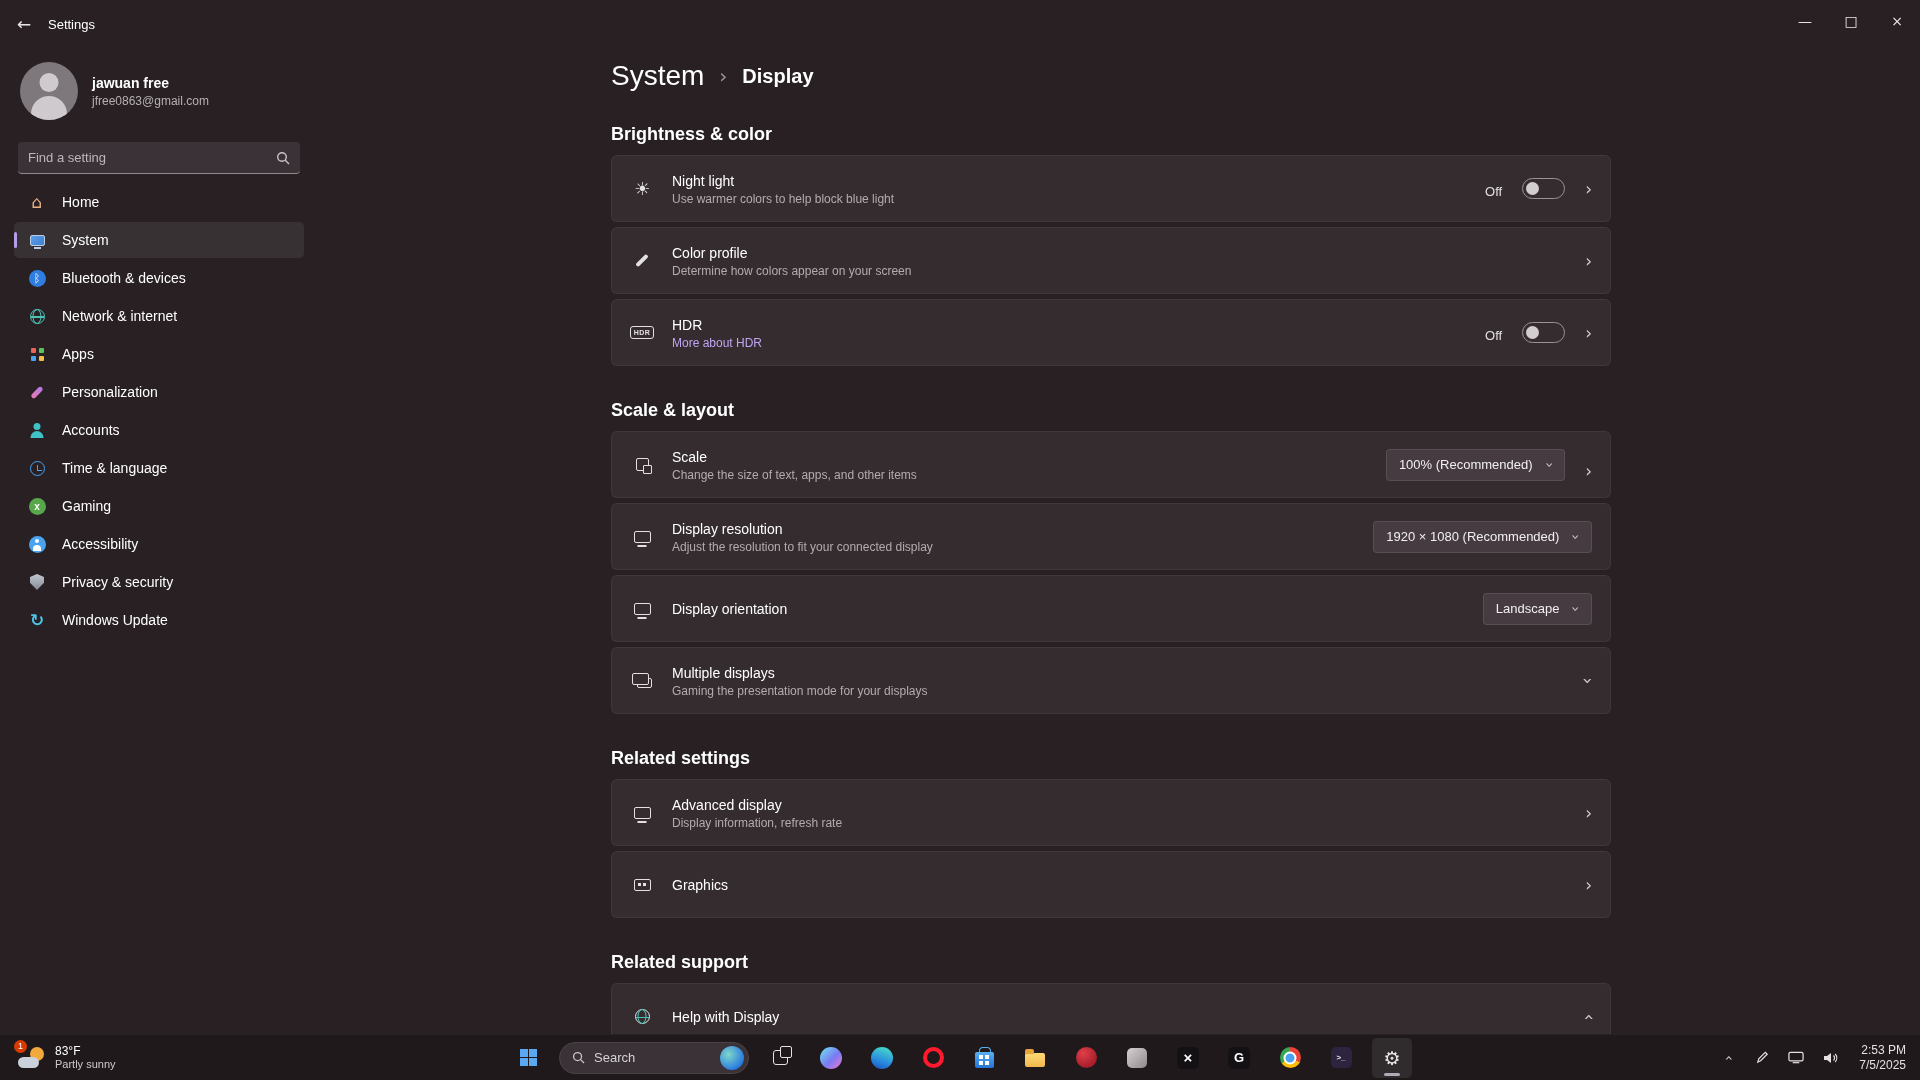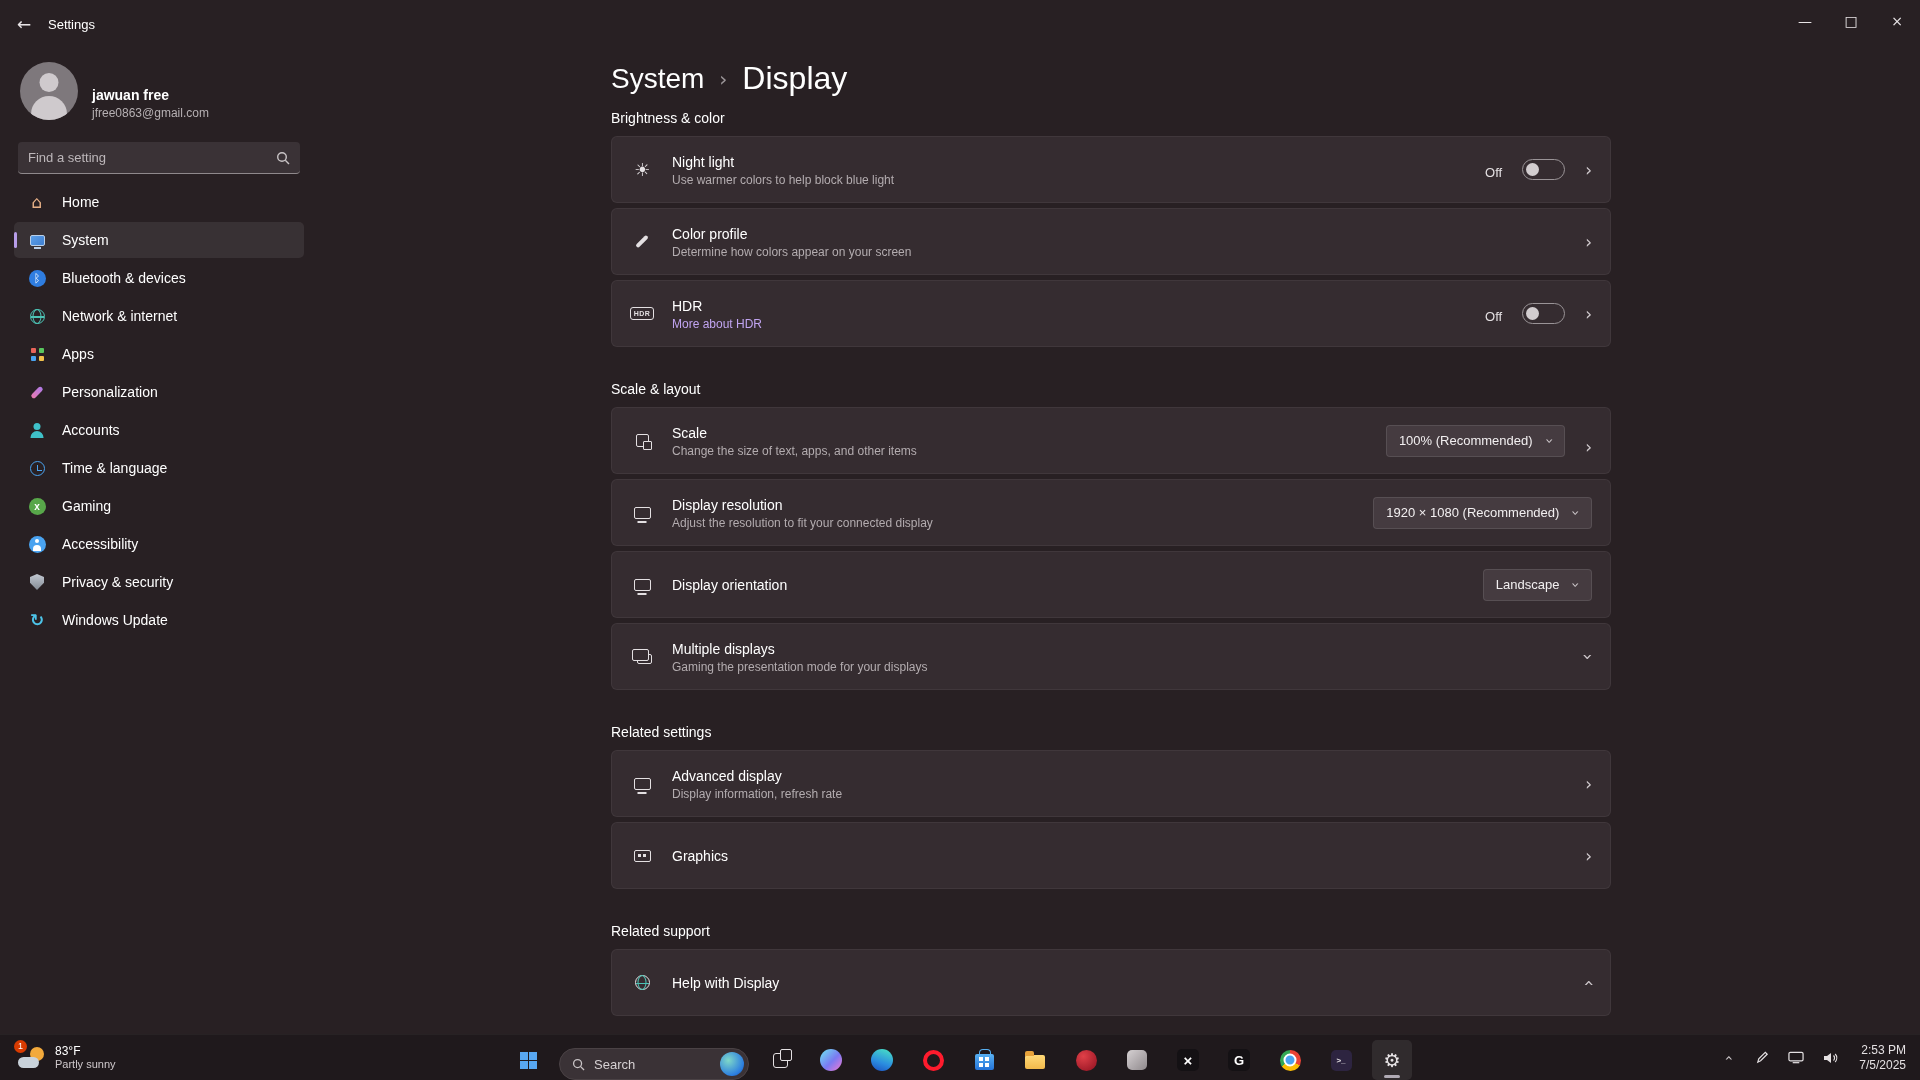--- a/index.html
+++ b/index.html
@@ -9,21 +9,21 @@
 
   
   .titlebar{position:absolute;top:0;left:0;right:0;height:48px;display:flex;align-items:center}
   .back-btn{width:48px;height:48px;display:flex;align-items:center;justify-content:center;font-size:17px;color:#e8e4e6;cursor:default}
   .tb-title{font-size:13px;color:#fff}
   .win-controls{position:absolute;right:0;top:0;display:flex}
   .win-btn{width:46px;height:42px;display:flex;align-items:center;justify-content:center;font-size:14px;color:#e8e4e6}
 
   
   .sidebar{position:absolute;left:0;top:48px;width:318px;bottom:46px}
-  .profile{display:flex;align-items:flex-end;gap:14px;padding:14px 20px 10px}
+  .profile{display:flex;align-items:center;gap:14px;padding:14px 20px 10px}
   .avatar{width:58px;height:58px;border-radius:50%;background:#7e787c;position:relative;overflow:hidden;flex:none}
   .avatar::before{content:"";position:absolute;top:11px;left:50%;transform:translateX(-50%);width:19px;height:19px;border-radius:50%;background:#cfcacd}
   .avatar::after{content:"";position:absolute;top:34px;left:50%;transform:translateX(-50%);width:36px;height:24px;border-radius:18px 18px 0 0;background:#cfcacd}
   .p-name{font-size:14px;font-weight:700}
   .p-mail{font-size:12px;color:#b6b0b3;margin-top:3px}
   .searchbox{margin:12px 18px 10px;height:32px;background:#3a3236;border-radius:4px;border-bottom:1px solid #8f898c;display:flex;align-items:center;padding:0 10px}
   .searchbox input{flex:1;background:transparent;border:none;outline:none;color:#f9a8d4;font-size:13px;font-family:"Liberation Sans",sans-serif}
   .searchbox input::placeholder{color:#bdb7ba}
   .nav{margin-top:8px}
   .nav-item{height:36px;margin:2px 14px;border-radius:5px;display:flex;align-items:center;gap:15px;padding-left:13px;font-size:14px;position:relative}
@@ -50,22 +50,22 @@
   .ic-access::before{content:"";position:absolute;top:3px;left:50%;transform:translateX(-50%);width:4px;height:4px;border-radius:50%;background:#fff}
   .ic-access::after{content:"";position:absolute;bottom:2px;left:50%;transform:translateX(-50%);width:8px;height:6px;border-radius:4px 4px 0 0;background:#fff}
   .shield{width:14px;height:16px;background:linear-gradient(180deg,#c2c8d2,#848b94);clip-path:polygon(50% 0,100% 18%,100% 55%,50% 100%,0 55%,0 18%)}
   .ic-upd{color:#4dc3e8;font-size:17px;font-weight:700}
 
   
   .content{position:absolute;left:611px;top:48px;width:1000px}
   .breadcrumb{display:flex;align-items:center;gap:15px;margin-top:12px}
   .bc-parent{font-size:28px;font-weight:400;color:#fff}
   .bc-sep{font-size:20px;color:#9a9497}
-  .bc-current{font-size:32px;font-weight:400}
-  .sec-title{font-size:14px;font-weight:400;margin:13px 0 10px}
+  .bc-current{font-size:20px;font-weight:700}
+  .sec-title{font-size:18px;font-weight:700;margin:32px 0 10px}
   .sec-title.later{margin-top:34px}
   .card{background:#352c30;border:1px solid rgba(255,255,255,.055);border-radius:6px;height:67px;display:flex;align-items:center;padding:0 18px 0 16px;margin-bottom:5px}
   .cic{width:28px;margin-right:16px;display:flex;align-items:center;justify-content:center;color:#e4e0e2;flex:none}
   .cic .sun{font-size:18px}
   .dropper{width:4px;height:15px;border-radius:2px;background:#e4e0e2;transform:rotate(45deg)}
   .hdrbox{border:1.5px solid #e4e0e2;border-radius:3px;font-size:7px;font-weight:700;padding:2px 3px;letter-spacing:.5px}
   .mono{width:17px;height:12px;border:1.5px solid #e4e0e2;border-radius:2px;position:relative}
   .mono::after{content:"";position:absolute;left:50%;transform:translateX(-50%);bottom:-5px;width:9px;height:1.5px;background:#e4e0e2}
   .scaleic{width:13px;height:13px;border:1.5px solid #e4e0e2;border-radius:2px;position:relative}
   .scaleic::after{content:"";position:absolute;right:-4px;bottom:-4px;width:7px;height:7px;border:1.5px solid #e4e0e2;border-radius:1px;background:#352c30}
@@ -89,21 +89,21 @@
 
   
   .taskbar{position:absolute;left:0;right:0;bottom:0;height:46px;background:#1f191c;border-top:1px solid rgba(255,255,255,.04)}
   .tb-weather{position:absolute;left:10px;top:0;bottom:0;display:flex;align-items:center;gap:9px;padding:0 8px}
   .wicon{position:relative;width:28px;height:26px;flex:none}
   .wicon::before{content:"";position:absolute;right:2px;top:2px;width:14px;height:14px;border-radius:50%;background:#f2a93b}
   .wicon::after{content:"";position:absolute;left:0;bottom:3px;width:21px;height:11px;border-radius:8px;background:#c9d2da}
   .wbadge{position:absolute;left:-4px;top:-5px;width:13px;height:13px;border-radius:50%;background:#d83b01;color:#fff;font-size:9px;display:flex;align-items:center;justify-content:center;z-index:2}
   .wtemp{font-size:12px;color:#fff;line-height:14px}
   .wcond{font-size:11px;color:#cfc9cc;line-height:13px}
-  .tb-center{position:absolute;left:50%;transform:translateX(-50%);top:0;bottom:0;display:flex;align-items:flex-end;gap:11px}
+  .tb-center{position:absolute;left:50%;transform:translateX(-50%);top:0;bottom:0;display:flex;align-items:center;gap:11px}
   .tb-ic{width:40px;height:40px;border-radius:5px;display:flex;align-items:center;justify-content:center;position:relative}
   .tb-ic.active{background:rgba(255,255,255,.08)}
   .run-pill{position:absolute;bottom:2px;left:50%;transform:translateX(-50%);width:16px;height:3px;border-radius:2px;background:#b0aab4}
   .winlogo{width:17px;height:17px;position:relative}
   .winlogo::before{content:"";position:absolute;width:8px;height:8px;background:#58a8f2;box-shadow:9px 0 #58a8f2,0 9px #58a8f2,9px 9px #58a8f2}
   .tb-search{height:32px;width:190px;border-radius:16px;background:#3a3236;border:1px solid #4a4245;display:flex;align-items:center;gap:9px;padding:0 4px 0 12px;font-size:13px;color:#d6d1d3}
   .tb-search .cam{margin-left:auto;width:24px;height:24px;border-radius:50%;background:radial-gradient(circle at 35% 35%,#7fd8c8,#2b7de0 70%,#173f78)}
   .tv{width:15px;height:15px;border:1.5px solid #e4e0e2;border-radius:3px;position:relative}
   .tv::after{content:"";position:absolute;right:-5px;top:-5px;width:10px;height:10px;border:1.5px solid #e4e0e2;border-radius:2px;background:#1f191c}
   .copilot{width:22px;height:22px;border-radius:50%;background:linear-gradient(135deg,#6ee7f2,#7a7af2 55%,#f27ad2)}

